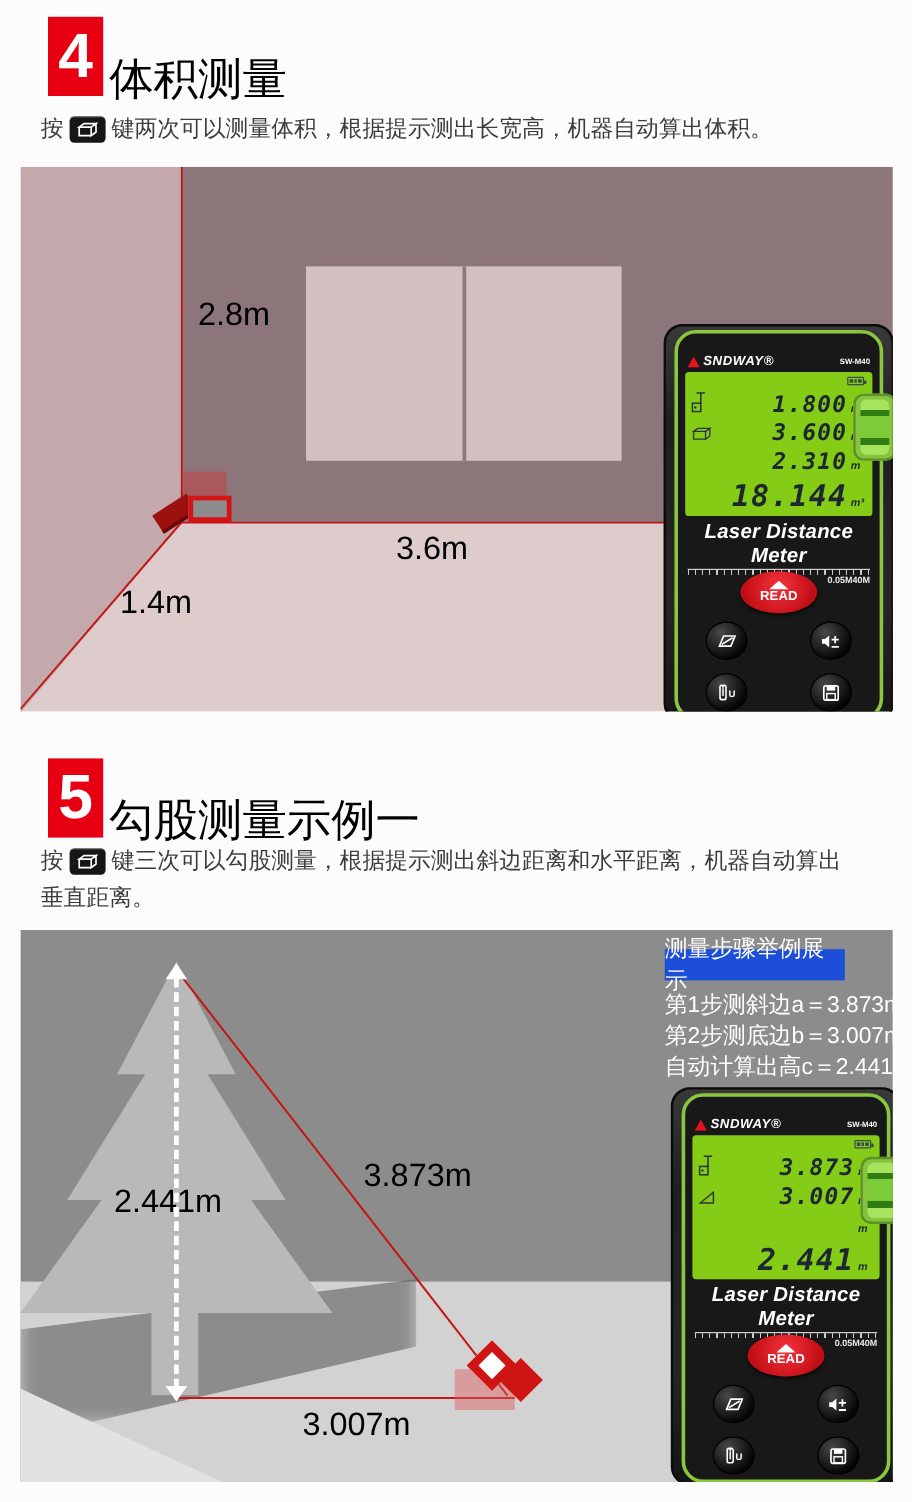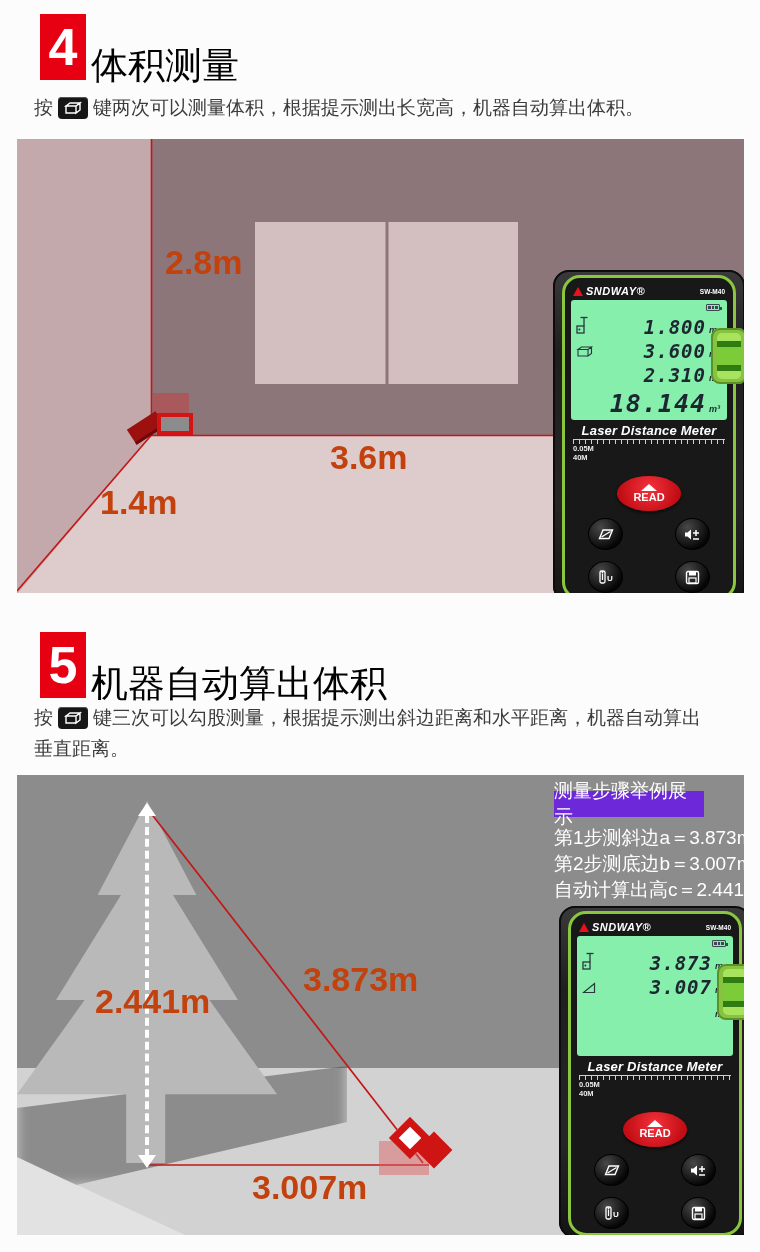--- a/index.html
+++ b/index.html
@@ -26,21 +26,21 @@
   .key-icon {
     display:inline-flex; width:30px; height:22px; background:#161616;
     border-radius:4px; align-items:center; justify-content:center; flex:0 0 auto;
     box-shadow:0 1px 0 #555 inset;
   }
   
   .scene { position:absolute; left:17px; width:727px; overflow:hidden; }
   #scene-volume { top:139px; height:454px; }
   #scene-pyth   { top:775px; height:460px; }
   .abs { position:absolute; }
-  .dim-label { position:absolute; color:#c2410c; font-size:34px; line-height:36px; white-space:nowrap;font-weight:bold; }
+  .dim-label { position:absolute; color:#000000; font-size:27px; line-height:36px; white-space:nowrap; }
   
   .floor    { inset:0; background:#decbcc; }
   .backwall { left:134px; top:0; width:593px; height:296px; background:#8d767a; }
   .leftwall { left:0; top:0; width:135px; height:455px; background:#c3a9ac;
               clip-path:polygon(0 0, 100% 0, 100% 65%, 0 100%); }
   .window   { left:238px; top:83px; width:263px; height:162px; background:#d3bec0; }
   .window::after { content:""; position:absolute; left:50%; top:0; width:3px; height:100%;
                    background:#8d767a; transform:translateX(-50%); }
   .corner-glow { left:136px; top:254px; width:36px; height:32px; background:rgba(205,55,55,.45); }
   .corner-side { left:112px; top:280px; width:34px; height:18px; background:#9c1010;
@@ -64,56 +64,56 @@
   .arrow-down { left:121px; top:380px; width:0; height:0;
                 border-left:9px solid transparent; border-right:9px solid transparent;
                 border-top:13px solid #fff; }
   .target-glow { left:362px; top:366px; width:50px; height:34px; background:rgba(225,90,90,.45); }
   .target-frame{ left:378px; top:348px; width:30px; height:30px; border:7px solid #cf1414;
                  background:#fff; transform:rotate(45deg); }
   .target-solid{ left:404px; top:362px; width:26px; height:26px; background:#cf1414;
                  transform:rotate(45deg); }
   .svg-overlay { position:absolute; inset:0; pointer-events:none; }
   
-  .info-title { left:537px; top:16px; width:150px; height:26px; background:#6d28d9; color:#fff;
+  .info-title { left:537px; top:16px; width:150px; height:26px; background:#1d4ed8; color:#fff;
                 font-size:19px; display:flex; align-items:center; justify-content:center; }
   .info-lines { left:537px; top:50px; color:#fff; font-size:19px; line-height:26px; white-space:nowrap; }
   
   .device { position:absolute; width:192px; height:332px; }
   .dev-body { position:absolute; inset:0; border-radius:16px;
               background:linear-gradient(180deg,#3a3a3a,#1f1f1f 25%,#262626 70%,#141414);
               box-shadow:inset 0 0 0 2px #0c0c0c; }
   .dev-frame { position:absolute; left:9px; right:9px; top:5px; bottom:2px;
                border:3px solid #8bc63f; border-radius:18px; background:#181818; }
-  .dev-head { display:flex; align-items:center; gap:3px; padding:7px 8px 3px 8px; }
+  .dev-head { display:flex; align-items:center; gap:3px; padding:17px 8px 3px 8px; }
   .logo-tri { width:0; height:0; border-left:5px solid transparent; border-right:5px solid transparent;
               border-bottom:9px solid #e8111d; flex:0 0 auto; }
   .dev-brand { color:#fff; font-size:11px; font-weight:bold; font-style:italic; letter-spacing:.5px; flex:1; }
   .dev-model { color:#fff; font-size:6.5px; font-weight:bold; }
-  .lcd { margin:0 6px; background:#86efac; border-radius:3px; position:relative;
+  .lcd { margin:0 6px; background:#84cc16; border-radius:3px; position:relative;
          padding:13px 5px 4px 5px; height:120px; }
   .battery { position:absolute; top:4px; right:7px; width:14px; height:7px;
              border:1px solid #3c4954; border-radius:1px; display:flex; gap:1px; padding:1px; }
   .battery::after { content:""; position:absolute; right:-3px; top:1.5px; width:2px; height:3px; background:#3c4954; }
   .battery i { flex:1; background:#3c4954; }
   .lcd-row { display:flex; align-items:flex-end; height:24px; }
   .lcd-row.big { height:31px; }
   .lcd-ic { width:22px; display:flex; align-items:flex-end; padding-bottom:3px; }
   .lcd-val { flex:1; text-align:right;
              font-family:"DejaVu Sans Mono", monospace; font-weight:bold; font-style:italic;
              font-size:19px; color:#1d2731; letter-spacing:1px; line-height:1; }
   .lcd-row.big .lcd-val { font-size:25px; }
   .lcd-unit { width:16px; font-size:9px; font-weight:bold; font-style:italic; color:#1d2731;
               padding:0 0 2px 3px;margin-top:48px; }
-  .dev-meter { color:#fff; font-style:italic; font-weight:bold; font-size:13px;
+  .dev-meter { color:#fff; font-style:italic; font-weight:bold; font-size:17px;
                text-align:center; margin-top:3px; letter-spacing:.2px; }
   .dev-ruler { height:5px; margin:1px 8px 0 8px; border-top:1px solid #cfcfcf;
                background:repeating-linear-gradient(90deg,#cfcfcf 0 1px, transparent 1px 6px); }
   .dev-range { display:flex; justify-content:flex-end; color:#eaeaea; font-size:7.5px;
-               font-weight:bold; padding:0 8px;flex-direction:column; }
+               font-weight:bold; padding:0 8px; }
   .read-btn { position:absolute; left:50%; top:206px; transform:translateX(-50%);
               width:64px; height:35px; border-radius:50%;
               background:radial-gradient(circle at 50% 35%, #f4323c, #c20d14 75%);
               display:flex; flex-direction:column; align-items:center; justify-content:center;
               box-shadow:0 2px 3px rgba(0,0,0,.6); }
   .read-tri { width:0; height:0; border-left:8px solid transparent; border-right:8px solid transparent;
               border-bottom:7px solid #fff; margin-bottom:1px; }
   .read-txt { color:#fff; font-size:11px; font-weight:bold; line-height:1; }
   .btn-grid { position:absolute; left:22px; right:22px; top:248px;
               display:grid; grid-template-columns:1fr 1fr; gap:11px 26px; justify-items:center; }
@@ -257,21 +257,21 @@
             <rect x="4" y="8" width="7" height="5" fill="none" stroke="#fff" stroke-width="1.2"></rect>
           </svg>
         </div>
       </div>
     </div>
   </div>
 
   <div class="badge" style="left:40px; top:632px;">
     <span>5</span>
   </div>
-  <div class="sec-title" style="left:91px; top:664px;">机器自动算出体积</div>
+  <div class="sec-title" style="left:91px; top:664px;">勾股测量示例一</div>
 
   <div class="desc" style="left:34px; top:702px;">
     <div class="desc-row">
       <span>按</span>
       <span class="key-icon">
         <svg width="20" height="14" viewBox="0 0 20 14">
           <path d="M3 5 L7 2 H17 L13 5 Z M3 5 H13 V12 H3 Z M13 5 L17 2 V9 L13 12 Z" fill="none" stroke="#ffffff" stroke-width="1.4"></path>
         </svg>
       </span>
       <span>键三次可以勾股测量，根据提示测出斜边距离和水平距离，机器自动算出</span>
@@ -343,20 +343,25 @@
               </svg>
             </span>
             <span class="lcd-val">3.007</span>
             <span class="lcd-unit">m</span>
           </div>
           <div class="lcd-row">
             <span class="lcd-ic"></span>
             <span class="lcd-val"></span>
             <span class="lcd-unit">m</span>
           </div>
+          <div class="lcd-row big">
+            <span class="lcd-ic"></span>
+            <span class="lcd-val">2.441</span>
+            <span class="lcd-unit">m</span>
+          </div>
         </div>
         <div class="dev-meter">Laser Distance Meter</div>
         <div class="dev-ruler"></div>
         <div class="dev-range">
           <span>0.05M</span>
           <span>40M</span>
         </div>
       </div>
       <div class="level">
           <i></i>

